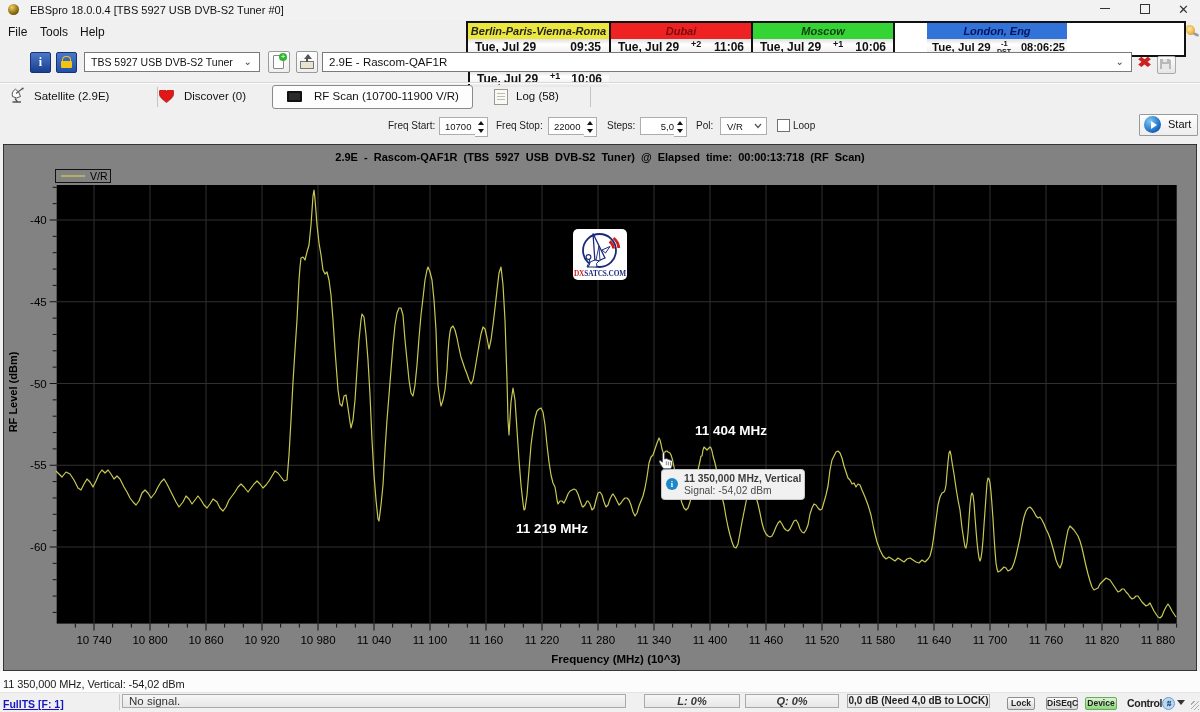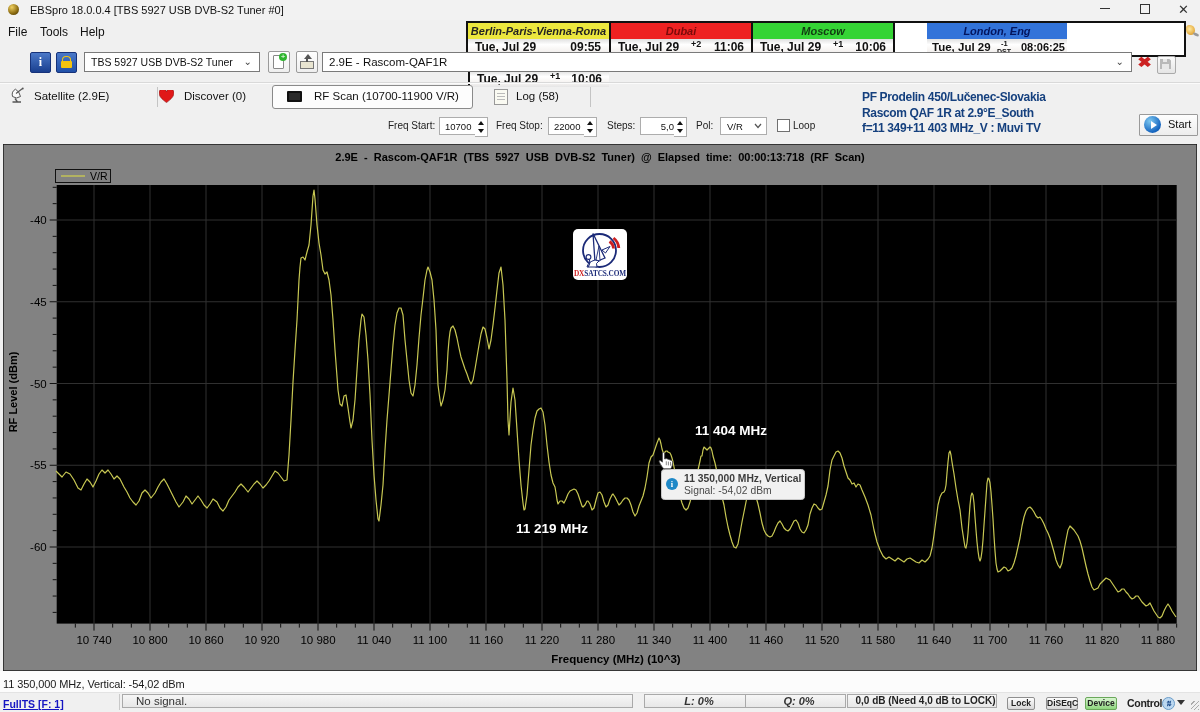--- a/index.html
+++ b/index.html
@@ -2,21 +2,21 @@
 <html><head>
 <meta charset="utf-8">
 <style>
 html,body{margin:0;padding:0;width:1200px;height:712px;overflow:hidden;background:#f0f0f0;font-family:"Liberation Sans",sans-serif;}
 #app{position:relative;width:1200px;height:712px;}
 .abs{position:absolute;}
 .fld{position:absolute;background:#fff;border:1px solid #8a8a8a;font-size:11px;color:#111;white-space:nowrap;}
 .spin{position:absolute;width:12px;height:18px;border:1px solid #adadad;border-left:none;background:#fff;}
 .spin:before{content:"";position:absolute;left:2.5px;top:3px;border-left:3.5px solid transparent;border-right:3.5px solid transparent;border-bottom:4.5px solid #111;}
 .spin:after{content:"";position:absolute;left:2.5px;bottom:3px;border-left:3.5px solid transparent;border-right:3.5px solid transparent;border-top:4.5px solid #111;}
-.sunk{position:absolute;height:12px;border:1px solid #a9a9a9;background:linear-gradient(#f6f6f6,#e7e7e7);font-size:11px;color:#333;line-height:12px;padding-left:7px;}
+.sunk{position:absolute;height:12px;border:1px solid #a9a9a9;background:linear-gradient(#f6f6f6,#e7e7e7);font-size:11px;color:#333;line-height:12px;}
 .sbtn{position:absolute;height:11px;border:1px solid #8f8f8f;border-radius:2px;background:linear-gradient(#fdfdfd,#d8d8d8);font-size:8.5px;font-weight:bold;color:#222;text-align:center;line-height:11px;}
 .clkhdr{height:16px;font-weight:bold;font-style:italic;font-size:11px;text-align:center;line-height:16px;}
 .clkrow{height:16px;background:linear-gradient(#e0e0e0,#ffffff 35%,#f5f2f0 75%,#e6e6e6);font-weight:bold;font-size:12px;color:#111;position:relative;line-height:16px;}
 .clkcell{float:left;border-left:2px solid #111;}
 </style>
 </head>
 <body>
 <div id="app">
 
 <div class="abs" style="left:0;top:0;width:1200px;height:20px;background:#f2f2f2;"></div>
@@ -28,21 +28,21 @@
 
 <div class="abs" style="left:8px;top:25px;font-size:12px;color:#111;">File</div>
 <div class="abs" style="left:40px;top:25px;font-size:12px;color:#111;">Tools</div>
 <div class="abs" style="left:80px;top:25px;font-size:12px;color:#111;">Help</div>
 
 <div class="abs" style="left:466px;top:21px;width:716px;height:32px;border:2px solid #111;background:#fff;">
  <div class="clkcell" style="border-left:none;width:141px;">
   <div class="clkhdr" style="background:#ece73e;color:#222;">Berlin-Paris-Vienna-Roma</div>
   <div class="clkrow">
           <span style="position:absolute;left:7px;">Tue, Jul 29</span>
-          <span style="position:absolute;right:8px;">09:55</span>
+          <span style="position:absolute;right:8px;">09:35</span>
         </div>
  </div>
  <div class="clkcell" style="width:140px;">
   <div class="clkhdr" style="background:#ee2222;color:#7a0a0a;">Dubai</div>
   <div class="clkrow">
           <span style="position:absolute;left:7px;">Tue, Jul 29</span>
           <span style="position:absolute;left:80px;top:-3px;font-size:9px;">+2</span>
           <span style="position:absolute;right:7px;">11:06</span>
         </div>
  </div>
@@ -138,21 +138,20 @@
 <div class="spin" style="left:584px;top:117px;"></div>
 <div class="abs" style="left:607px;top:120px;font-size:10px;color:#222;">Steps:</div>
 <div class="fld" style="left:640px;top:117px;width:33px;height:16px;line-height:16px;border-color:#adadad;text-align:right;"><span style="margin-left:4px;font-size:9.5px;">5,0</span></div>
 <div class="spin" style="left:674px;top:117px;"></div>
 <div class="abs" style="left:696px;top:120px;font-size:10px;color:#222;">Pol:</div>
 <div class="fld" style="left:720px;top:117px;width:45px;height:16px;line-height:16px;border-color:#adadad;background:#fff;"><span style="margin-left:6px;font-size:9.5px;">V/R</span><svg style="position:absolute;right:4px;top:5px;" width="8" height="6">
         <path d="M1 1 L4 4.5 L7 1" stroke="#555" stroke-width="1.2" fill="none"></path>
       </svg></div>
 <div class="abs" style="left:777px;top:119px;width:11px;height:11px;border:1px solid #707070;background:#fff;"></div>
 <div class="abs" style="left:793px;top:120px;font-size:10px;color:#222;">Loop</div>
-<div class="abs" style="left:862px;top:90px;font-size:12px;font-weight:bold;color:#15407e;line-height:15.5px;letter-spacing:-0.35px;">PF Prodelin 450/Lučenec-Slovakia<br>Rascom QAF 1R at 2.9°E_South<br>f=11 349+11 403 MHz_V : Muvi TV</div>
 <div class="abs" style="left:1139px;top:114px;width:57px;height:20px;border:1px solid #9a9a9a;background:linear-gradient(#fefefe,#ededed);border-radius:1px;">
  <div class="abs" style="left:4px;top:1px;width:17px;height:17px;border-radius:50%;background:radial-gradient(circle at 35% 30%,#7ec8f0,#1565c0 70%,#0a4a90);"></div>
  <div class="abs" style="left:11px;top:6px;width:0;height:0;border-top:4px solid transparent;border-bottom:4px solid transparent;border-left:6px solid #fff;"></div>
  <div class="abs" style="left:28px;top:3px;font-size:11px;color:#111;">Start</div>
 </div>
 
 <div class="abs" id="chartbox" style="left:3px;top:144px;width:1194px;height:527px;"><svg width="1194" height="527" viewBox="0 0 1194 527" font-family="Liberation Sans, sans-serif">
 <rect x="0" y="0" width="1194" height="527" fill="#828282" stroke="#1c1c1c" stroke-width="1.5"></rect>
 <text x="597" y="17" font-size="11" font-weight="bold" fill="#000" text-anchor="middle" word-spacing="3">2.9E  -  Rascom-QAF1R  (TBS  5927  USB  DVB-S2  Tuner)  @  Elapsed  time:  00:00:13:718  (RF Scan)</text>
 <rect x="52.5" y="25.5" width="55" height="13" fill="none" stroke="#111" stroke-width="1"></rect>

